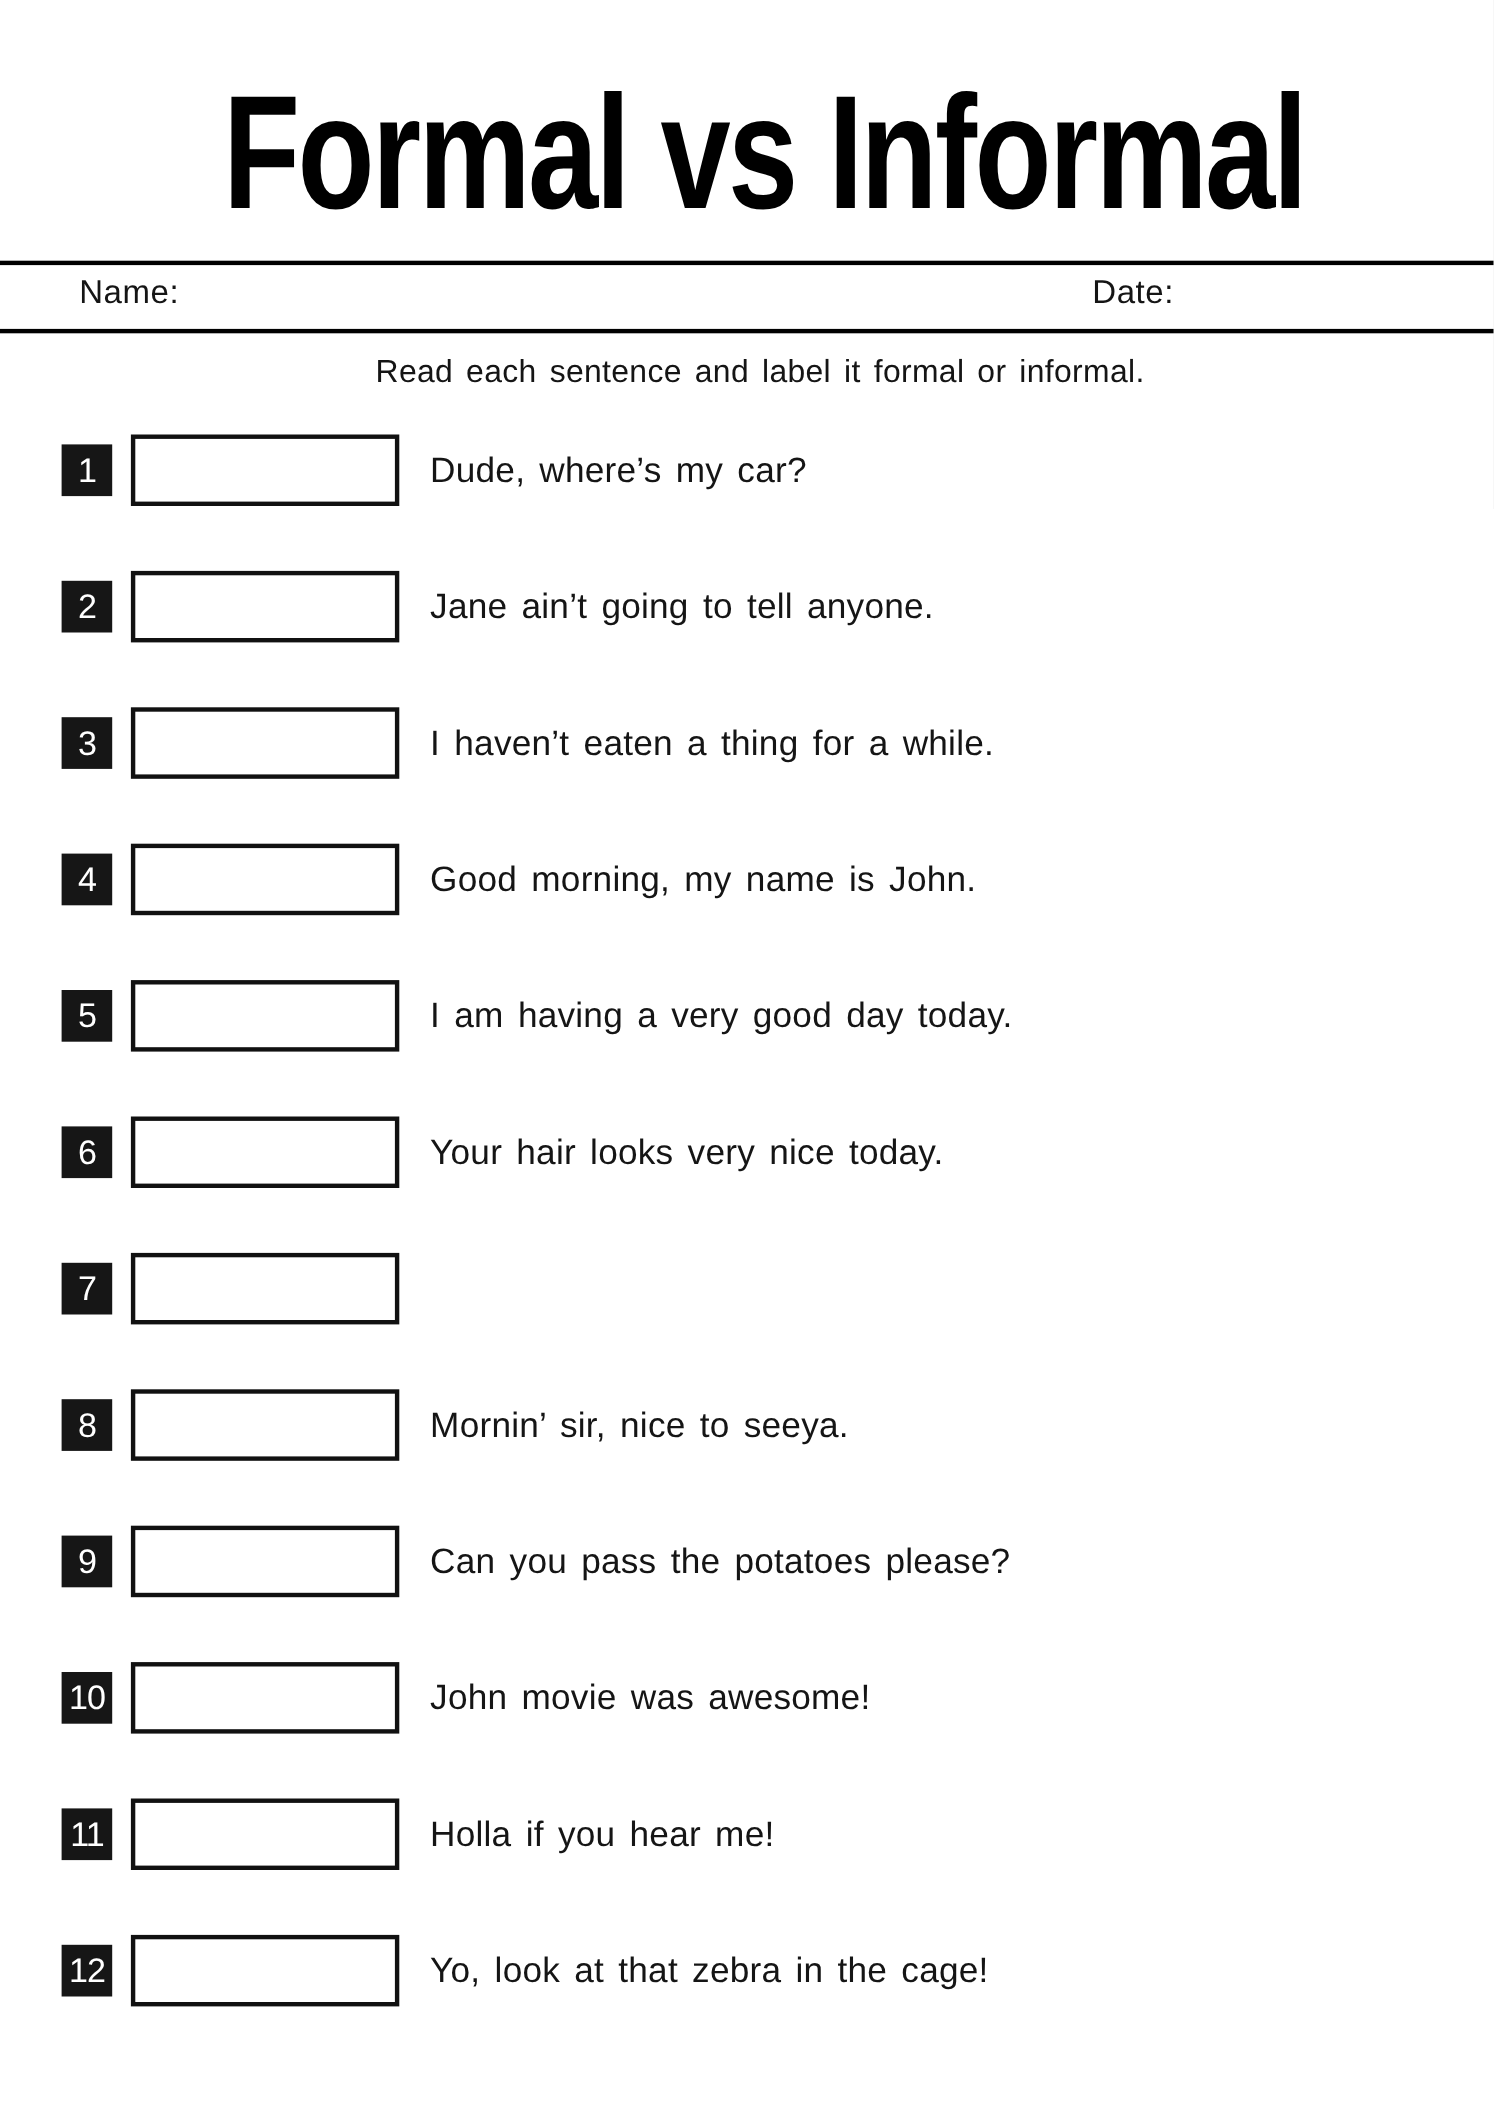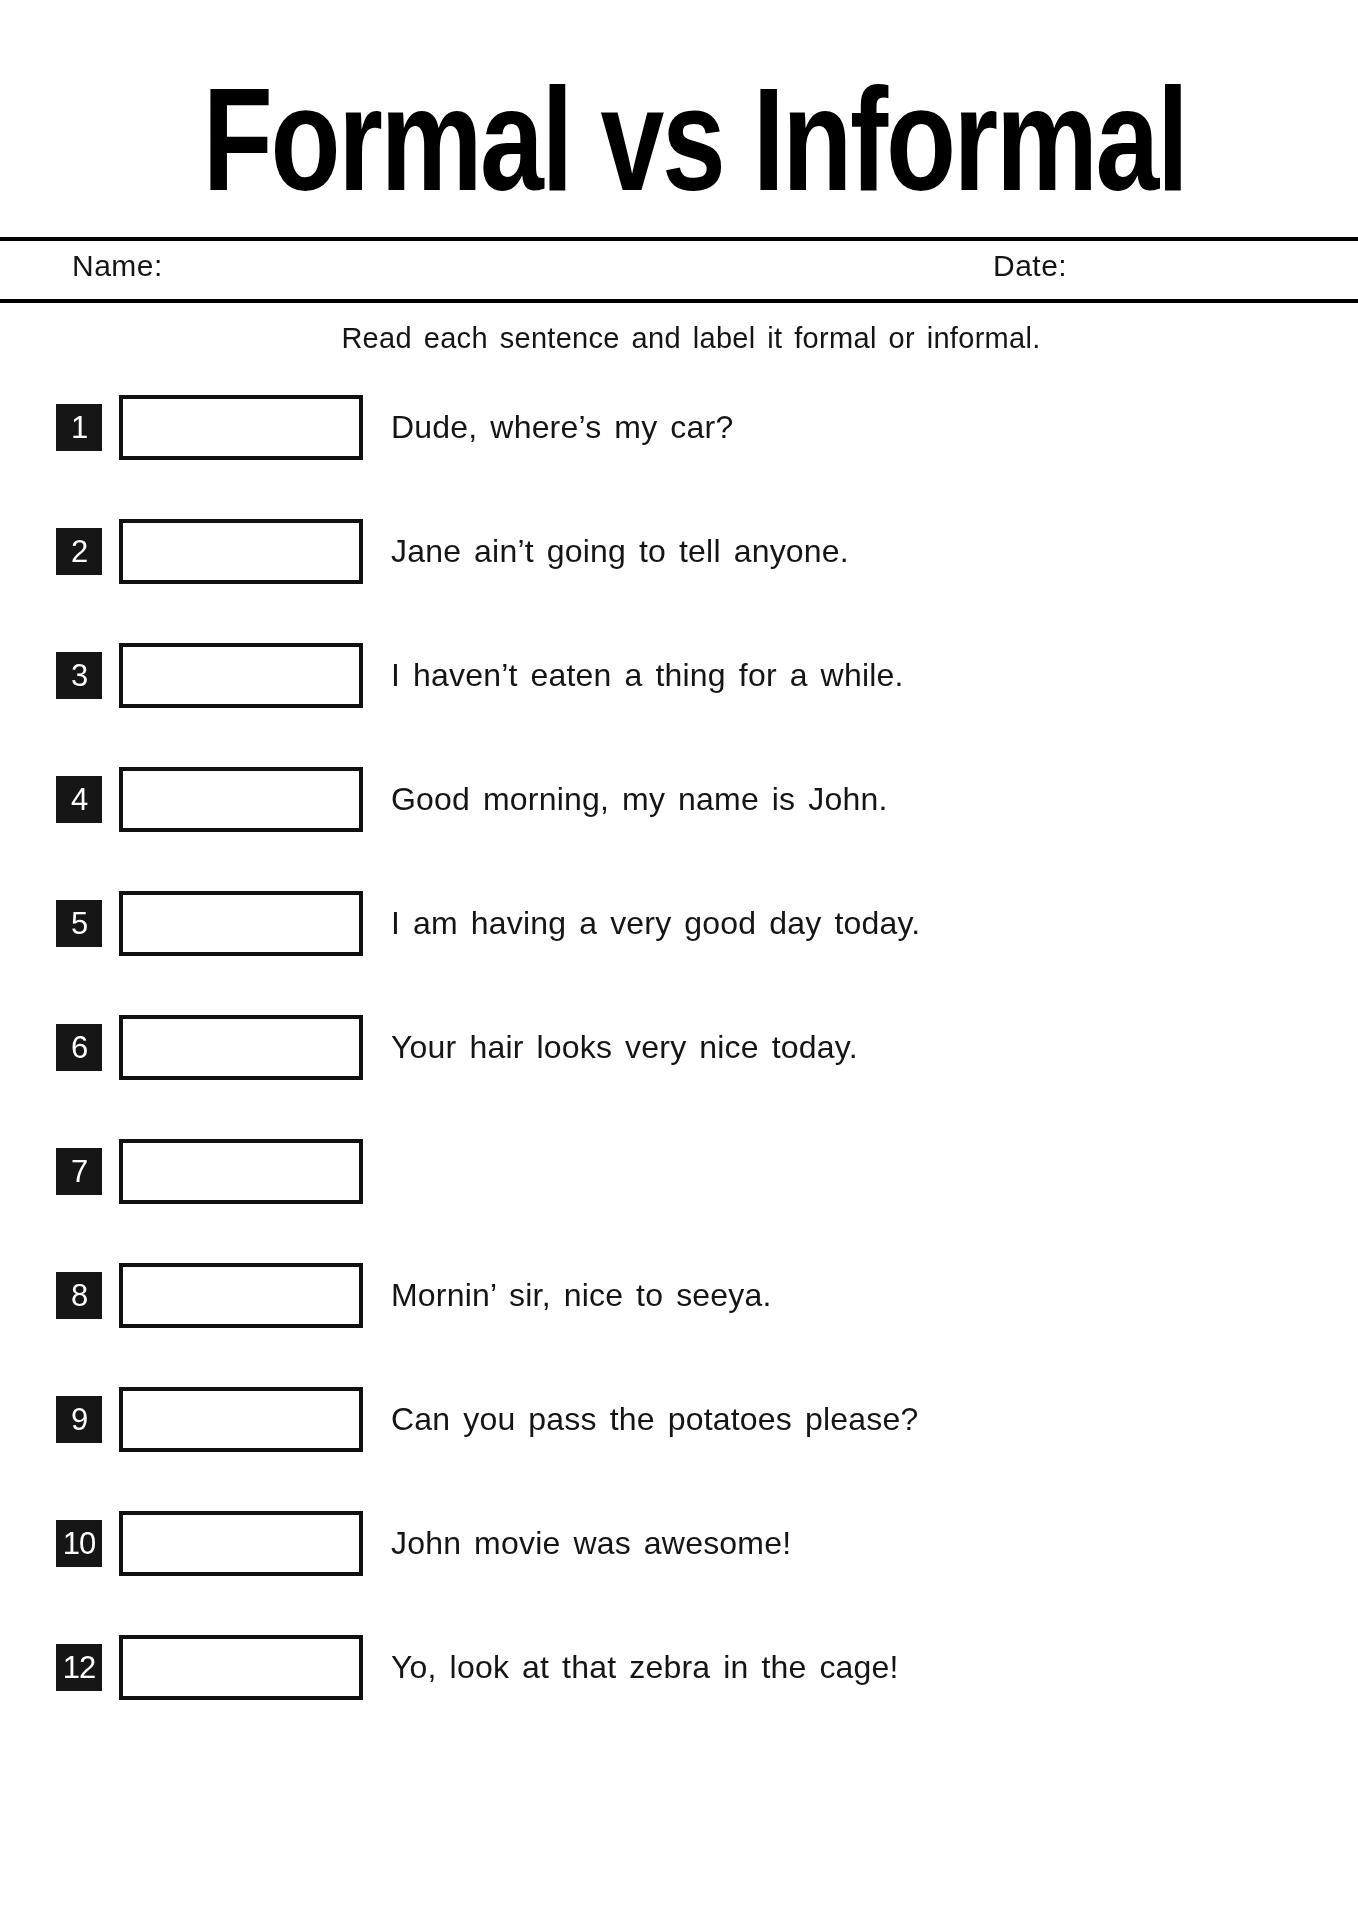--- a/index.html
+++ b/index.html
@@ -206,20 +206,25 @@
       <div class="answer-box"></div>
       <div class="sentence">Can you pass the potatoes please?</div>
     </div>
 
     <div class="row">
       <div class="badge">10</div>
       <div class="answer-box"></div>
       <div class="sentence">John movie was awesome!</div>
     </div>
 
+    <div class="row">
+      <div class="badge">11</div>
+      <div class="answer-box"></div>
+      <div class="sentence">Holla if you hear me!</div>
+    </div>
 
     <div class="row">
       <div class="badge">12</div>
       <div class="answer-box"></div>
       <div class="sentence">Yo, look at that zebra in the cage!</div>
     </div>
 
   </div>
 </div>
 

